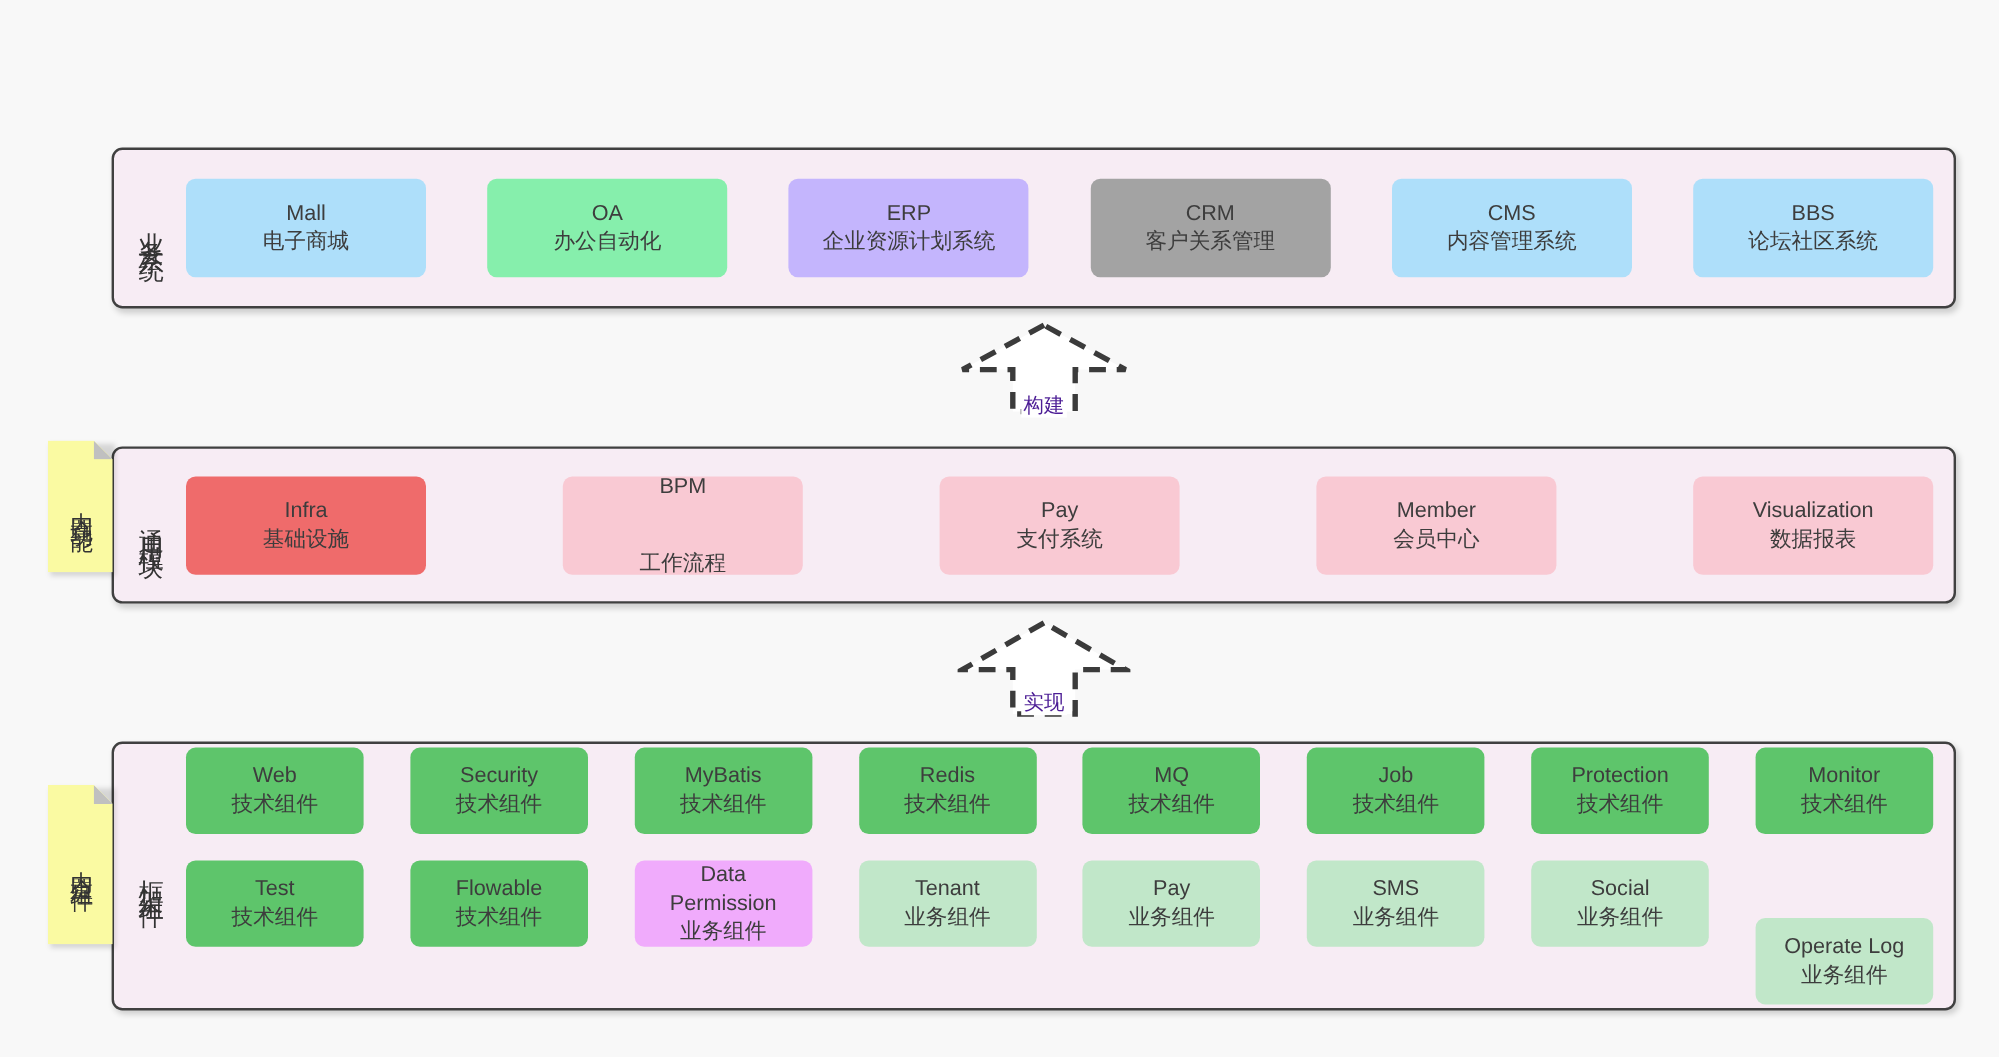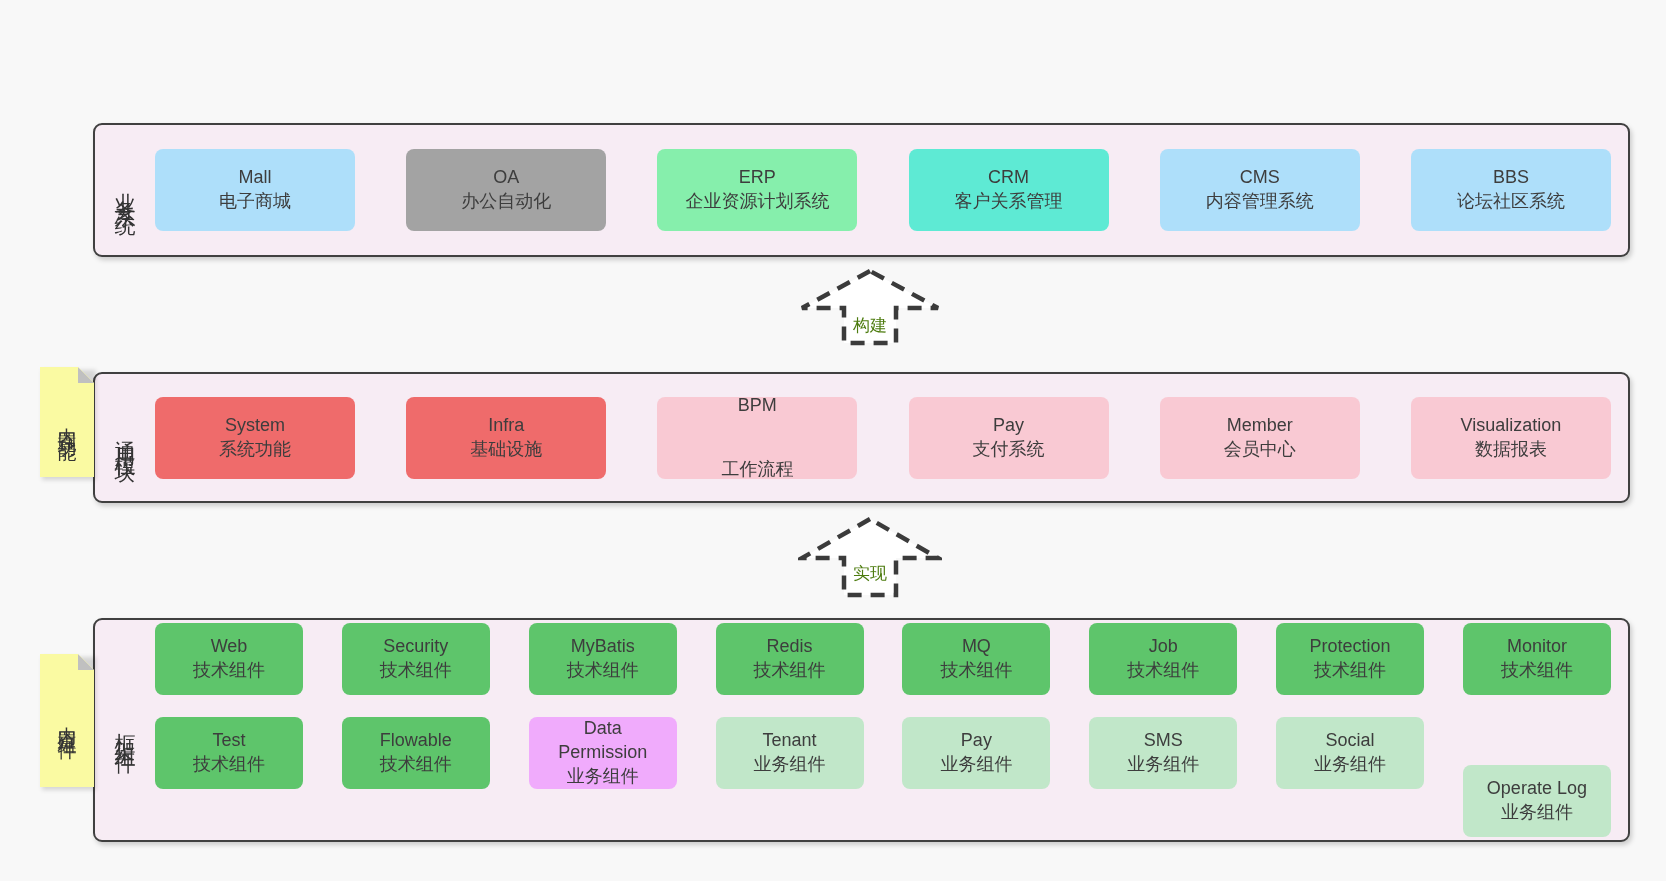--- a/index.html
+++ b/index.html
@@ -46,46 +46,46 @@
     content:"";position:absolute;top:0;right:0;width:16px;height:16px;
     background:#c0c0c0;clip-path:polygon(0 0,100% 100%,0 100%);
   }
   .note-text{writing-mode:vertical-rl;text-orientation:upright;font-size:19px;letter-spacing:5px;color:#333;line-height:24px}
   
   .arrow{position:absolute;width:144px}
   #arrow-1{left:798px;top:268px;height:78px}
   #arrow-2{left:798px;top:516px;height:82px}
   .arrow svg{display:block;width:100%;height:100%}
   .arrow-label{
-    position:absolute;left:50%;top:48px;transform:translateX(-50%);
-    background:#ffffff;padding:0 2px;font-size:17px;color:#4d7c0f;white-space:nowrap;line-height:1.2;
+    position:absolute;left:50%;top:60px;transform:translateX(-50%);
+    background:#ffffff;padding:0 2px;font-size:17px;color:#4c1d95;white-space:nowrap;line-height:1.2;
   }
 </style>
 </head>
 <body>
 
 <div class="canvas" style="background: rgb(248, 248, 248);">
 
   <section class="layer" id="layer-1" style="background: rgb(247, 236, 244); border-color: rgb(64, 64, 64);">
     <div class="layer-label">业务系统</div>
     <div class="rows">
         <div class="box-row row-6">
           <div class="box" style="background: rgb(174, 223, 250);">
             <div>Mall</div>
             <div>电子商城</div>
           </div>
-          <div class="box" style="background: #a3a3a3; text-align: center;">
+          <div class="box" style="background: #86efac; text-align: center;">
             <div>OA</div>
             <div>办公自动化</div>
           </div>
-          <div class="box" style="background: #86efac; text-align: center;">
+          <div class="box" style="background: #c4b5fd; text-align: center;">
             <div>ERP</div>
             <div>企业资源计划系统</div>
           </div>
-          <div class="box" style="background: #5eead4;">
+          <div class="box" style="background: #a3a3a3;">
             <div>CRM</div>
             <div>客户关系管理</div>
           </div>
           <div class="box" style="background: rgb(174, 223, 250);">
             <div>CMS</div>
             <div>内容管理系统</div>
           </div>
           <div class="box" style="background: rgb(174, 223, 250);">
             <div>BBS</div>
             <div>论坛社区系统</div>
@@ -99,24 +99,20 @@
       <path d="M72 3 L4 40 L46 40 L46 75 L98 75 L98 40 L140 40 Z" fill="#ffffff" stroke="#3b3b3b" stroke-width="4.5" stroke-dasharray="14 9"></path>
     </svg>
     <div class="arrow-label">构建</div>
   </div>
 
   <section class="layer" id="layer-2" style="background: rgb(247, 236, 244); border-color: rgb(64, 64, 64);">
     <div class="layer-label">通用模块</div>
     <div class="rows">
         <div class="box-row row-6">
           <div class="box" style="background: rgb(239, 107, 107);">
-            <div>System</div>
-            <div>系统功能</div>
-          </div>
-          <div class="box" style="background: rgb(239, 107, 107);">
             <div>Infra</div>
             <div>基础设施</div>
           </div>
           <div class="box" style="background: rgb(249, 201, 211); gap: 40px;">
             <div>BPM</div>
             <div>工作流程</div>
           </div>
           <div class="box" style="background: rgb(249, 201, 211);">
             <div>Pay</div>
             <div>支付系统</div>

